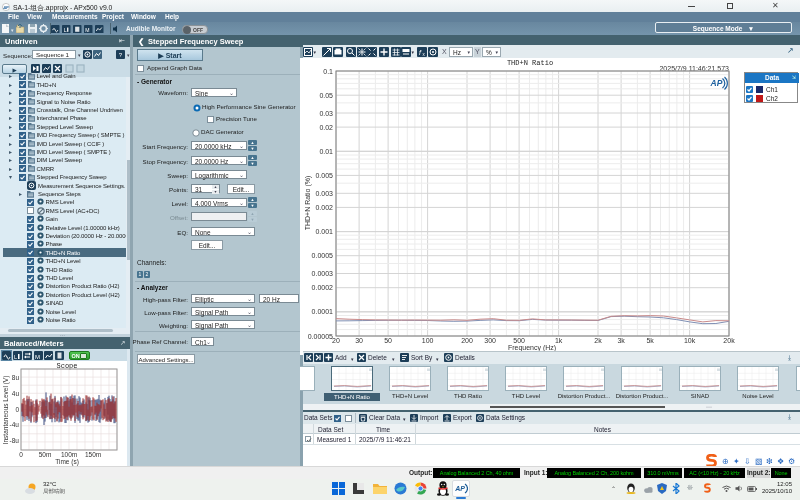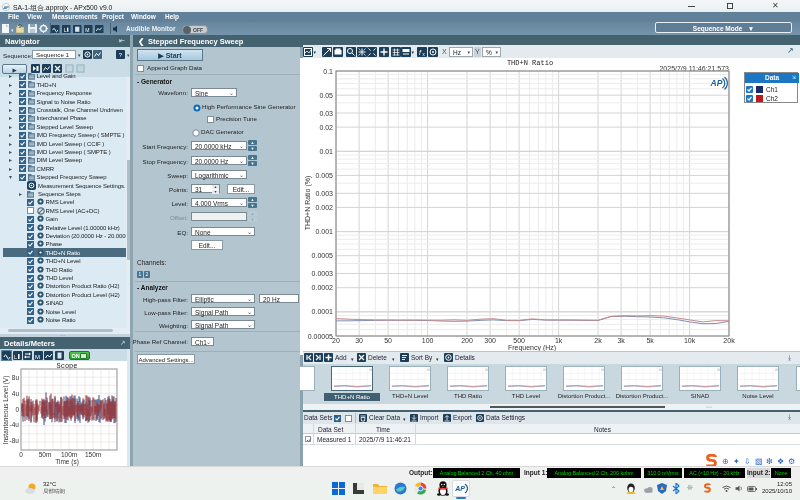--- a/index.html
+++ b/index.html
@@ -102,21 +102,21 @@
         <path d="M0,2.5 L2,2.5 L4,0.5 L4,7.5 L2,5.5 L0,5.5 Z" fill="#10324a"></path>
       </svg>
     </div>
     <div style="position:absolute;left:126px;top:25px;font-size:6.5px;font-weight:bold;color:#eaf0f4">Audible Monitor</div>
     <div style="position:absolute;left:182px;top:24.5px;width:26px;height:9px;background:#c8cdd2;border-radius:4px;border:1px solid #8a9298">
       <div style="position:absolute;left:0px;top:0px;width:8px;height:8px;background:#5a6268;border-radius:4px"></div>
       <div style="position:absolute;left:10px;top:1px;font-size:5px;font-weight:bold;color:#444">OFF</div>
     </div>
     <div style="position:absolute;left:655px;top:22px;width:137px;height:11px;background:#5f7e96;border:1px solid #e8eef2;border-radius:2px;color:#fff;font-size:6.5px;font-weight:bold;text-align:center;line-height:11px">Sequence Mode&nbsp;&nbsp;&nbsp;▼</div>
     <div style="position:absolute;left:0;top:35px;width:800px;height:12px;background:#44626f"></div>
-    <div style="position:absolute;left:5px;top:37px;font-size:7.5px;font-weight:bold;color:#fff">Navigator</div>
+    <div style="position:absolute;left:5px;top:37px;font-size:7.5px;font-weight:bold;color:#fff">Undriven</div>
     <div style="position:absolute;left:119px;top:37px;font-size:7px;color:#e8eef2">⇤</div>
     <div style="position:absolute;left:138px;top:37px;font-size:7.5px;font-weight:bold;color:#fff">❮</div>
     <div style="position:absolute;left:148px;top:37px;font-size:7.5px;font-weight:bold;color:#fff">Stepped Frequency Sweep</div>
 <div style="position:absolute;left:0;top:47px;width:133px;height:15px;background:#cadce6"></div>
     <div style="position:absolute;left:3px;top:51.5px;font-size:6.2px;color:#1c1c1c">Sequence:</div>
     <div style="position:absolute;left:32px;top:49.5px;width:44px;height:9px;background:#fff;border:1px solid #8a9aa4;font-size:6.2px;line-height:8px;padding-left:3px;color:#222">Sequence 1</div>
     <div style="position:absolute;left:78px;top:52px;font-size:5px;color:#445">▾</div>
     <div style="position:absolute;left:83px;top:50px;width:9px;height:9px">
       <svg width="9" height="9">
         <rect x="0" y="0" width="9" height="9" rx="1" fill="#1d3e58"></rect>
@@ -563,21 +563,21 @@
           <circle cx="3.5" cy="3.5" r="1.1" fill="#fff"></circle>
         </svg>
       </div>
       <div class="titm" style="top:316.0px;left:45.5px;color:#1c1c1c">Noise Ratio</div>
     </div>
     <div style="position:absolute;left:0;top:328px;width:133px;height:6px;background:#e4edf3"></div>
     <div style="position:absolute;left:8px;top:329px;width:105px;height:3px;background:#aebec8;border-radius:2px"></div>
     <div style="position:absolute;left:0;top:334px;width:133px;height:3px;background:#c2d2dc"></div>
     <div style="position:absolute;left:60px;top:334px;font-size:5px;color:#667;line-height:3px">⋯</div>
     <div style="position:absolute;left:0;top:337px;width:133px;height:12px;background:#44626f"></div>
-    <div style="position:absolute;left:4px;top:339px;font-size:7.5px;font-weight:bold;color:#fff">Details/Meters</div>
+    <div style="position:absolute;left:4px;top:339px;font-size:7.5px;font-weight:bold;color:#fff">Balanced/Meters</div>
     <div style="position:absolute;left:120px;top:339px;font-size:6.5px;color:#e8eef2">↗</div>
     <div style="position:absolute;left:0;top:349px;width:133px;height:13px;background:#cadce6"></div>
     <div style="position:absolute;left:1px;top:349.5px;width:11px;height:11.5px;background:#a8cce4;border:1px solid #5a86a4"></div>
     <div style="position:absolute;left:2px;top:350.5px;width:9px;height:9px">
       <svg width="9" height="9">
         <rect x="0" y="0" width="9" height="9" rx="1" fill="#1d3e58"></rect>
         <path d="M2,6 Q3.5,2 5,6 Q6.5,10 8,6" stroke="#fff" fill="none" stroke-width="1"></path>
       </svg>
     </div>
     <div style="position:absolute;left:12.5px;top:350.5px;width:9px;height:9px">

